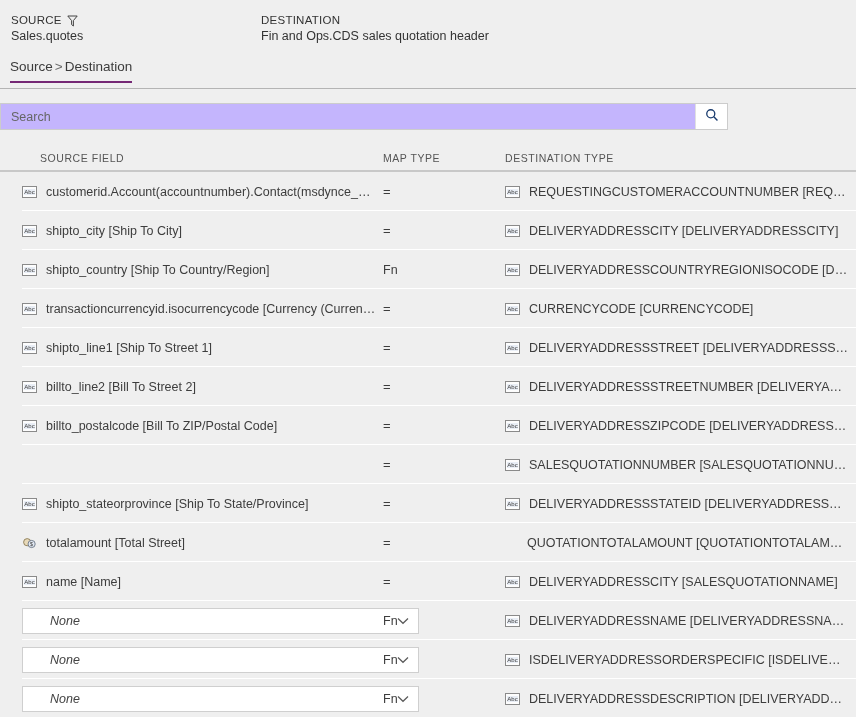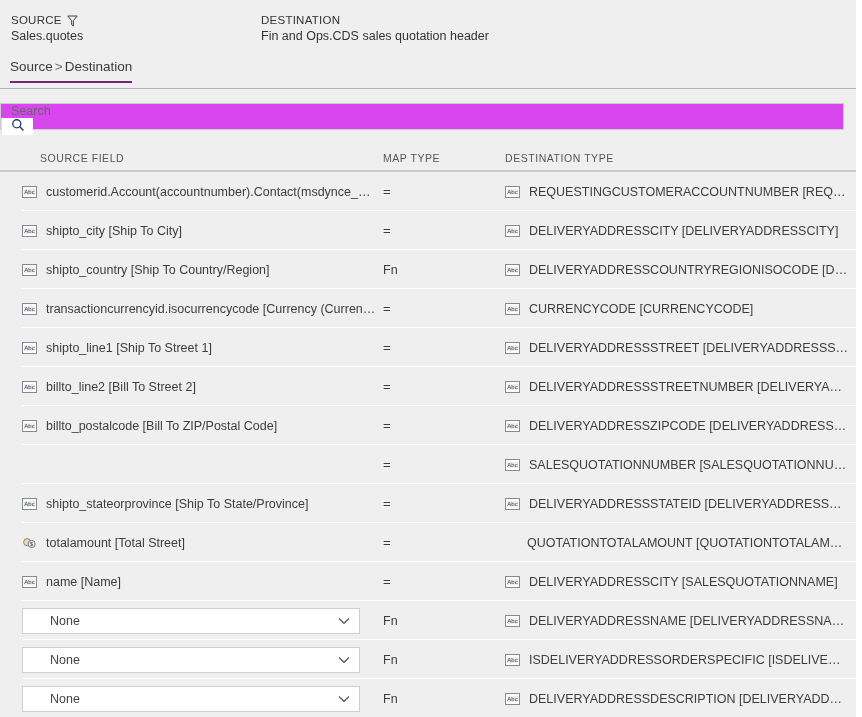--- a/index.html
+++ b/index.html
@@ -71,26 +71,25 @@
     position: absolute;
     left: 0; top: 88px;
     width: 856px; height: 1px;
     background: #b4b4b4;
   }
 
   
   .search-wrap {
     position: absolute;
     left: 0; top: 103px;
-    width: 844px;
+    width: 728px;
     height: 27px;
     display: flex;
-    background: #d946ef;
+    background: #c4b5fd;
     border: 1px solid #cccccc;
-    flex-direction: column;
   }
   .search-input {
     flex: 1;
     border: 0;
     outline: none;
     background: transparent;
     padding: 0 10px;
     font-family: "Liberation Sans", sans-serif;
     font-size: 12.5px;
     color: #333333;
@@ -167,26 +166,27 @@
   .maptype {
     font-size: 12.5px;
     color: #3d3d3d;
   }
   .maptype.eq { font-size: 13px; }
 
   
   .dropdown {
     position: absolute;
     left: 22px; top: 7px;
-    width: 338px; height: 26px;
+    width: 397px; height: 26px;
     background: #ffffff;
     border: 1px solid #cfcfcf;
     display: flex;
     align-items: center;
     cursor: pointer;
+    font-style: italic;
   }
   .dropdown .val {
     flex: 1;
     padding-left: 27px;
     font-size: 12.5px;
     color: #444444;
   }
   .dropdown .chev {
     width: 30px;
     display: flex;

